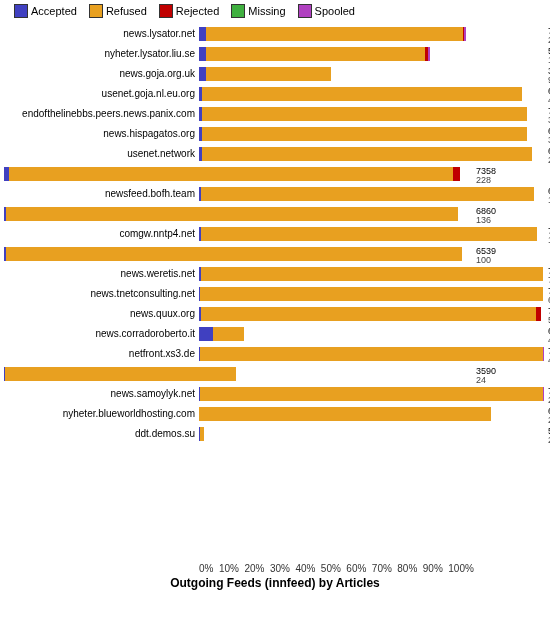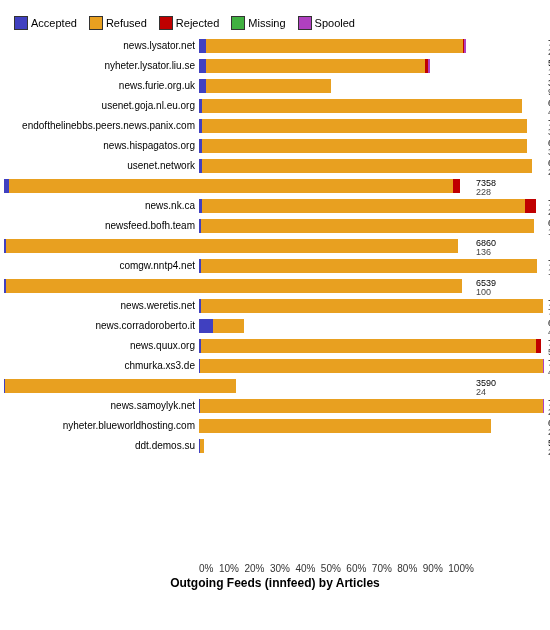--- a/index.html
+++ b/index.html
@@ -7,21 +7,21 @@
       background: #fff;
       font-family: Arial, sans-serif;
       font-size: 11px;
       width: 550px;
       height: 630px;
       overflow: hidden;
     }
     .chart-container {
       width: 550px;
       height: 630px;
-      padding: 16px 4px 40px 4px;
+      padding: 4px 4px 40px 4px;
       display: flex;
       flex-direction: column;
     }
     .legend {
       display: flex;
       flex-direction: row;
       align-items: center;
       gap: 12px;
       margin-bottom: 6px;
       padding-left: 10px;
@@ -130,21 +130,21 @@
         <div class="row-label">nyheter.lysator.liu.se</div>
         <div class="bar-wrapper" style="position: relative; height: 14px; display: flex; align-items: stretch;">
           <div class="bar-segment bar-accepted" style="width: 2%;"></div>
           <div class="bar-segment bar-refused" style="width: 63%;"></div>
           <div class="bar-segment bar-rejected" style="width: 1%;"></div>
           <div class="bar-segment bar-spooled" style="width: 0.5%;"></div>
           <div style="position: absolute; right: -70px; top: 0px; font-size: 9px; line-height: 1.1; width: 68px;"><span style="color:#000">5964</span><br><span style="color:#444">1699</span></div>
         </div>
       </div>
       <div class="row">
-        <div class="row-label">news.furie.org.uk</div>
+        <div class="row-label">news.goja.org.uk</div>
         <div class="bar-wrapper" style="position: relative; height: 14px; display: flex; align-items: stretch;">
           <div class="bar-segment bar-accepted" style="width: 2%;"></div>
           <div class="bar-segment bar-refused" style="width: 36%;"></div>
           <div style="position: absolute; right: -70px; top: 0px; font-size: 9px; line-height: 1.1; width: 68px;"><span style="color:#000">3644</span><br><span style="color:#444">910</span></div>
         </div>
       </div>
       <div class="row">
         <div class="row-label">usenet.goja.nl.eu.org</div>
         <div class="bar-wrapper" style="position: relative; height: 14px; display: flex; align-items: stretch;">
           <div class="bar-segment bar-accepted" style="width: 1%;"></div>
@@ -178,29 +178,20 @@
       </div>
       <div class="row">
         <div class="bar-wrapper" style="position: relative; height: 14px; display: flex; align-items: stretch;">
           <div class="bar-segment bar-accepted" style="width: 1%;"></div>
           <div class="bar-segment bar-refused" style="width: 94.5%;"></div>
           <div class="bar-segment bar-rejected" style="width: 1.5%;"></div>
           <div style="position: absolute; right: -70px; top: 0px; font-size: 9px; line-height: 1.1; width: 68px;"><span style="color:#000">7358</span><br><span style="color:#444">228</span></div>
         </div>
       </div>
       <div class="row">
-        <div class="row-label">news.nk.ca</div>
-        <div class="bar-wrapper" style="position: relative; height: 14px; display: flex; align-items: stretch;">
-          <div class="bar-segment bar-accepted" style="width: 1%;"></div>
-          <div class="bar-segment bar-refused" style="width: 93%;"></div>
-          <div class="bar-segment bar-rejected" style="width: 3%;"></div>
-          <div style="position: absolute; right: -70px; top: 0px; font-size: 9px; line-height: 1.1; width: 68px;"><span style="color:#000">7238</span><br><span style="color:#444">204</span></div>
-        </div>
-      </div>
-      <div class="row">
         <div class="row-label">newsfeed.bofh.team</div>
         <div class="bar-wrapper" style="position: relative; height: 14px; display: flex; align-items: stretch;">
           <div class="bar-segment bar-accepted" style="width: 0.5%;"></div>
           <div class="bar-segment bar-refused" style="width: 96%;"></div>
           <div style="position: absolute; right: -70px; top: 0px; font-size: 9px; line-height: 1.1; width: 68px;"><span style="color:#000">6968</span><br><span style="color:#444">156</span></div>
         </div>
       </div>
       <div class="row">
         <div class="bar-wrapper" style="position: relative; height: 14px; display: flex; align-items: stretch;">
           <div class="bar-segment bar-accepted" style="width: 0.5%;"></div>
@@ -222,41 +213,49 @@
           <div class="bar-segment bar-refused" style="width: 97%;"></div>
           <div style="position: absolute; right: -70px; top: 0px; font-size: 9px; line-height: 1.1; width: 68px;"><span style="color:#000">6539</span><br><span style="color:#444">100</span></div>
         </div>
       </div>
       <div class="row">
         <div class="row-label">news.weretis.net</div>
         <div class="bar-wrapper" style="position: relative; height: 14px; display: flex; align-items: stretch;">
           <div class="bar-segment bar-accepted" style="width: 0.5%;"></div>
           <div class="bar-segment bar-refused" style="width: 98.5%;"></div>
           <div style="position: absolute; right: -70px; top: 0px; font-size: 9px; line-height: 1.1; width: 68px;"><span style="color:#000">7283</span><br><span style="color:#444">77</span></div>
+        </div>
+      </div>
+      <div class="row">
+        <div class="row-label">news.tnetconsulting.net</div>
+        <div class="bar-wrapper" style="position: relative; height: 14px; display: flex; align-items: stretch;">
+          <div class="bar-segment bar-accepted" style="width: 0.3%;"></div>
+          <div class="bar-segment bar-refused" style="width: 98.7%;"></div>
+          <div style="position: absolute; right: -70px; top: 0px; font-size: 9px; line-height: 1.1; width: 68px;"><span style="color:#000">7282</span><br><span style="color:#444">64</span></div>
+        </div>
+      </div>
+      <div class="row">
+        <div class="row-label">news.quux.org</div>
+        <div class="bar-wrapper" style="position: relative; height: 14px; display: flex; align-items: stretch;">
+          <div class="bar-segment bar-accepted" style="width: 0.5%;"></div>
+          <div class="bar-segment bar-refused" style="width: 96.5%;"></div>
+          <div class="bar-segment bar-rejected" style="width: 1.5%;"></div>
+          <div style="position: absolute; right: -70px; top: 0px; font-size: 9px; line-height: 1.1; width: 68px;"><span style="color:#000">7264</span><br><span style="color:#444">56</span></div>
         </div>
       </div>
       <div class="row">
         <div class="row-label">news.corradoroberto.it</div>
         <div class="bar-wrapper" style="position: relative; height: 14px; display: flex; align-items: stretch;">
           <div class="bar-segment bar-accepted" style="width: 4%;"></div>
           <div class="bar-segment bar-refused" style="width: 9%;"></div>
           <div style="position: absolute; right: -70px; top: 0px; font-size: 9px; line-height: 1.1; width: 68px;"><span style="color:#000">669</span><br><span style="color:#444">47</span></div>
         </div>
       </div>
       <div class="row">
-        <div class="row-label">news.quux.org</div>
-        <div class="bar-wrapper" style="position: relative; height: 14px; display: flex; align-items: stretch;">
-          <div class="bar-segment bar-accepted" style="width: 0.5%;"></div>
-          <div class="bar-segment bar-refused" style="width: 96.5%;"></div>
-          <div class="bar-segment bar-rejected" style="width: 1.5%;"></div>
-          <div style="position: absolute; right: -70px; top: 0px; font-size: 9px; line-height: 1.1; width: 68px;"><span style="color:#000">7264</span><br><span style="color:#444">56</span></div>
-        </div>
-      </div>
-      <div class="row">
-        <div class="row-label">chmurka.xs3.de</div>
+        <div class="row-label">netfront.xs3.de</div>
         <div class="bar-wrapper" style="position: relative; height: 14px; display: flex; align-items: stretch;">
           <div class="bar-segment bar-accepted" style="width: 0.3%;"></div>
           <div class="bar-segment bar-refused" style="width: 98.7%;"></div>
           <div class="bar-segment bar-spooled" style="width: 0.3%;"></div>
           <div style="position: absolute; right: -70px; top: 0px; font-size: 9px; line-height: 1.1; width: 68px;"><span style="color:#000">7214</span><br><span style="color:#444">41</span></div>
         </div>
       </div>
       <div class="row">
         <div class="bar-wrapper" style="position: relative; height: 14px; display: flex; align-items: stretch;">
           <div class="bar-segment bar-accepted" style="width: 0.3%;"></div>

